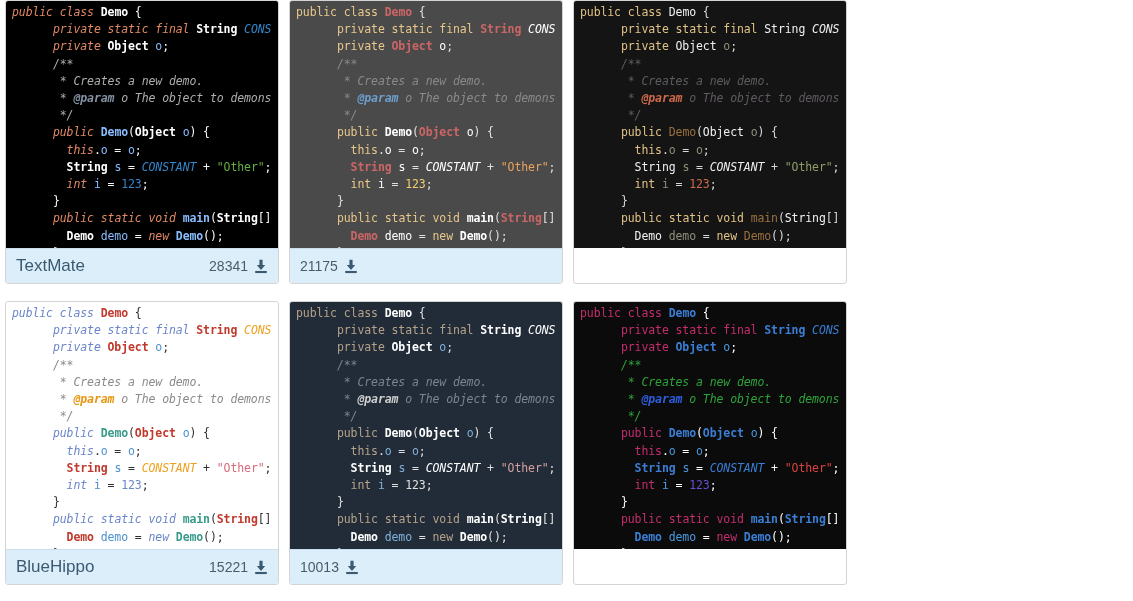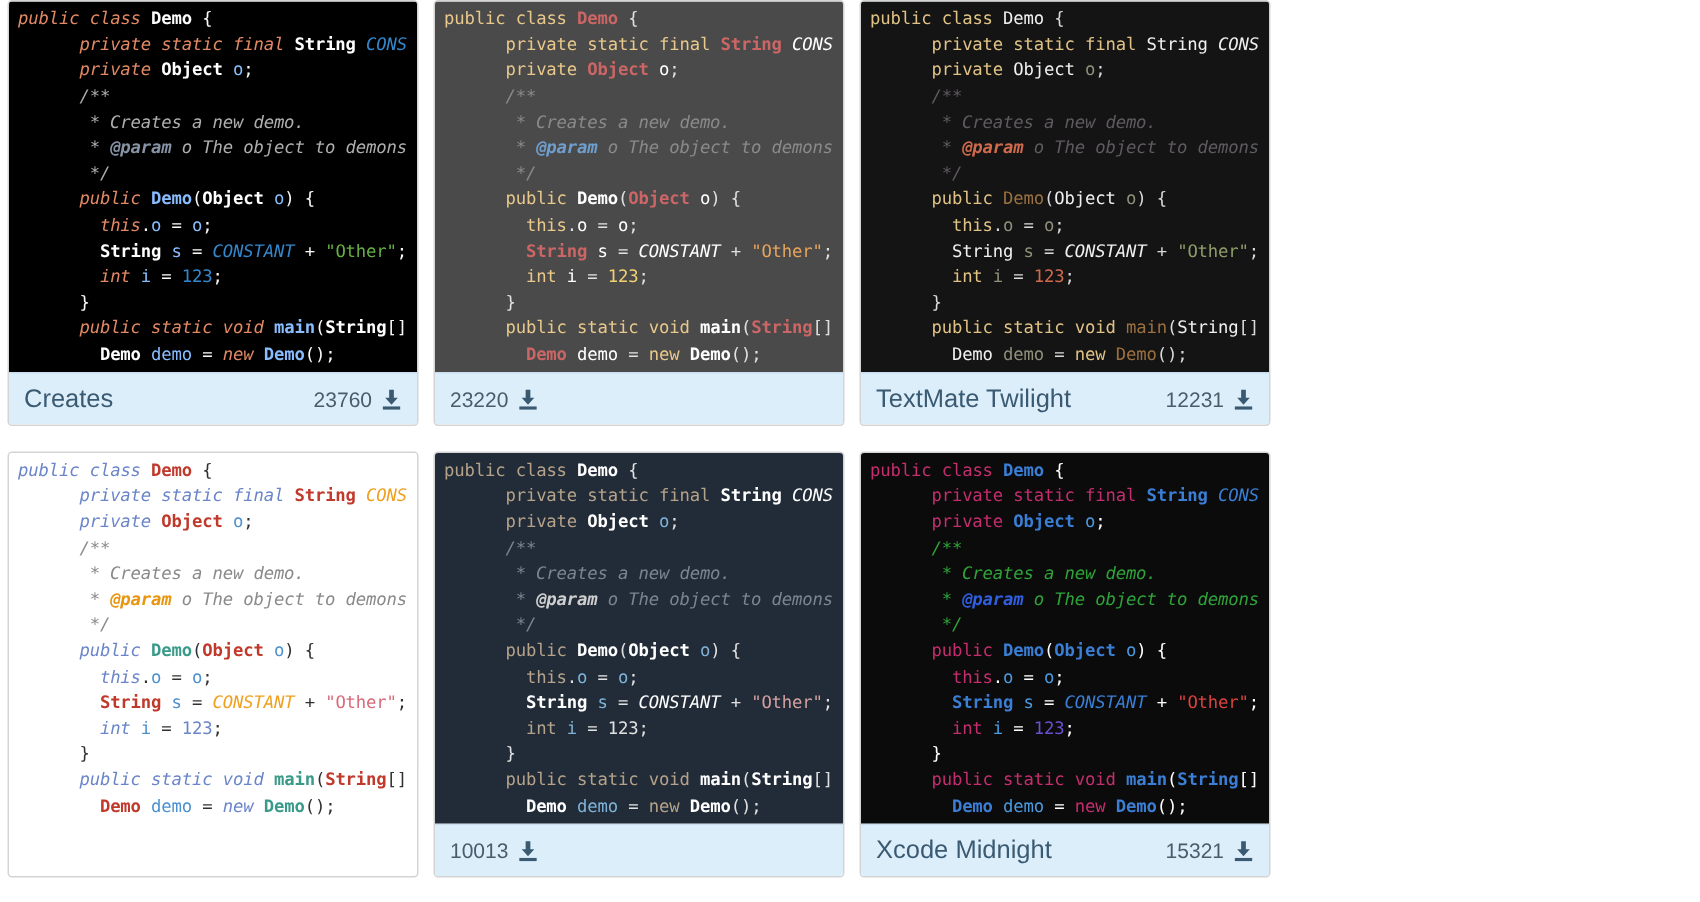--- a/index.html
+++ b/index.html
@@ -83,86 +83,76 @@
 </style>
 </head>
 <body>
 
 <div class="gallery">
     <div class="card">
       <div class="preview" style="background: rgb(0, 0, 0);">
         <pre style="color: rgb(248, 248, 248);"><div><span style="color: rgb(226, 137, 100); font-style: italic;">public</span><span style="color: rgb(248, 248, 248);"> </span><span style="color: rgb(226, 137, 100); font-style: italic;">class</span><span style="color: rgb(248, 248, 248);"> </span><span style="color: rgb(255, 255, 255); font-weight: bold;">Demo</span><span style="color: rgb(248, 248, 248);"> {</span></div><div><span style="color: rgb(248, 248, 248);">      </span><span style="color: rgb(226, 137, 100); font-style: italic;">private</span><span style="color: rgb(248, 248, 248);"> </span><span style="color: rgb(226, 137, 100); font-style: italic;">static</span><span style="color: rgb(248, 248, 248);"> </span><span style="color: rgb(226, 137, 100); font-style: italic;">final</span><span style="color: rgb(248, 248, 248);"> </span><span style="color: rgb(255, 255, 255); font-weight: bold;">String</span><span style="color: rgb(248, 248, 248);"> </span><span style="color: rgb(51, 135, 204); font-style: italic;">CONS</span></div><div><span style="color: rgb(248, 248, 248);">      </span><span style="color: rgb(226, 137, 100); font-style: italic;">private</span><span style="color: rgb(248, 248, 248);"> </span><span style="color: rgb(255, 255, 255); font-weight: bold;">Object</span><span style="color: rgb(248, 248, 248);"> </span><span style="color: rgb(137, 189, 255);">o</span><span style="color: rgb(248, 248, 248);">;</span></div><div><span style="color: rgb(248, 248, 248);">      </span><span style="color: rgb(174, 174, 174); font-style: italic;">/**</span></div><div><span style="color: rgb(248, 248, 248);">       </span><span style="color: rgb(174, 174, 174); font-style: italic;">* Creates a new demo.</span></div><div><span style="color: rgb(248, 248, 248);">       </span><span style="color: rgb(174, 174, 174); font-style: italic;">* </span><span style="color: rgb(134, 147, 165); font-style: italic; font-weight: bold;">@param</span><span style="color: rgb(174, 174, 174); font-style: italic;"> o The object to demons</span></div><div><span style="color: rgb(248, 248, 248);">       </span><span style="color: rgb(174, 174, 174); font-style: italic;">*/</span></div><div><span style="color: rgb(248, 248, 248);">      </span><span style="color: rgb(226, 137, 100); font-style: italic;">public</span><span style="color: rgb(248, 248, 248);"> </span><span style="color: rgb(137, 189, 255); font-weight: bold;">Demo</span><span style="color: rgb(248, 248, 248);">(</span><span style="color: rgb(255, 255, 255); font-weight: bold;">Object</span><span style="color: rgb(248, 248, 248);"> </span><span style="color: rgb(137, 189, 255);">o</span><span style="color: rgb(248, 248, 248);">) {</span></div><div><span style="color: rgb(248, 248, 248);">        </span><span style="color: rgb(226, 137, 100); font-style: italic;">this</span><span style="color: rgb(248, 248, 248);">.</span><span style="color: rgb(137, 189, 255);">o</span><span style="color: rgb(248, 248, 248);"> = </span><span style="color: rgb(137, 189, 255);">o</span><span style="color: rgb(248, 248, 248);">;</span></div><div><span style="color: rgb(248, 248, 248);">        </span><span style="color: rgb(255, 255, 255); font-weight: bold;">String</span><span style="color: rgb(248, 248, 248);"> </span><span style="color: rgb(137, 189, 255);">s</span><span style="color: rgb(248, 248, 248);"> = </span><span style="color: rgb(51, 135, 204); font-style: italic;">CONSTANT</span><span style="color: rgb(248, 248, 248);"> + </span><span style="color: rgb(101, 176, 66);">"Other"</span><span style="color: rgb(248, 248, 248);">;</span></div><div><span style="color: rgb(248, 248, 248);">        </span><span style="color: rgb(226, 137, 100); font-style: italic;">int</span><span style="color: rgb(248, 248, 248);"> </span><span style="color: rgb(137, 189, 255);">i</span><span style="color: rgb(248, 248, 248);"> = </span><span style="color: rgb(51, 135, 204);">123</span><span style="color: rgb(248, 248, 248);">;</span></div><div><span style="color: rgb(248, 248, 248);">      }</span></div><div><span style="color: rgb(248, 248, 248);">      </span><span style="color: rgb(226, 137, 100); font-style: italic;">public</span><span style="color: rgb(248, 248, 248);"> </span><span style="color: rgb(226, 137, 100); font-style: italic;">static</span><span style="color: rgb(248, 248, 248);"> </span><span style="color: rgb(226, 137, 100); font-style: italic;">void</span><span style="color: rgb(248, 248, 248);"> </span><span style="color: rgb(137, 189, 255); font-weight: bold;">main</span><span style="color: rgb(248, 248, 248);">(</span><span style="color: rgb(255, 255, 255); font-weight: bold;">String</span><span style="color: rgb(248, 248, 248);">[]</span></div><div><span style="color: rgb(248, 248, 248);">        </span><span style="color: rgb(255, 255, 255); font-weight: bold;">Demo</span><span style="color: rgb(248, 248, 248);"> </span><span style="color: rgb(137, 189, 255);">demo</span><span style="color: rgb(248, 248, 248);"> = </span><span style="color: rgb(226, 137, 100); font-style: italic;">new</span><span style="color: rgb(248, 248, 248);"> </span><span style="color: rgb(137, 189, 255); font-weight: bold;">Demo</span><span style="color: rgb(248, 248, 248);">();</span></div><div><span style="color: rgb(248, 248, 248);">      }</span></div></pre>
       </div>
       <div class="footer">
-        <div class="theme-name">Creates</div>
-        <div class="dl-count">23760</div>
+        <div class="theme-name">TextMate</div>
+        <div class="dl-count">28341</div>
         <span style="display: flex;">
           <svg class="dl-icon" viewBox="0 0 16 17" aria-hidden="true">
             <path d="M6.2 0.8h3.6v6.1h3.0L8 12.4 3.2 6.9h3.0z" fill="#3a5a72"></path>
             <rect x="1.4" y="13.6" width="13.2" height="2.4" fill="#3a5a72"></rect>
           </svg>
         </span>
       </div>
     </div>
     <div class="card">
       <div class="preview" style="background: rgb(74, 74, 74);">
         <pre style="color: rgb(224, 224, 224);"><div><span style="color: rgb(232, 200, 139);">public</span><span style="color: rgb(224, 224, 224);"> </span><span style="color: rgb(232, 200, 139);">class</span><span style="color: rgb(224, 224, 224);"> </span><span style="color: rgb(204, 102, 102); font-weight: bold;">Demo</span><span style="color: rgb(224, 224, 224);"> {</span></div><div><span style="color: rgb(224, 224, 224);">      </span><span style="color: rgb(232, 200, 139);">private</span><span style="color: rgb(224, 224, 224);"> </span><span style="color: rgb(232, 200, 139);">static</span><span style="color: rgb(224, 224, 224);"> </span><span style="color: rgb(232, 200, 139);">final</span><span style="color: rgb(224, 224, 224);"> </span><span style="color: rgb(204, 102, 102); font-weight: bold;">String</span><span style="color: rgb(224, 224, 224);"> </span><span style="color: rgb(255, 255, 255); font-style: italic;">CONS</span></div><div><span style="color: rgb(224, 224, 224);">      </span><span style="color: rgb(232, 200, 139);">private</span><span style="color: rgb(224, 224, 224);"> </span><span style="color: rgb(204, 102, 102); font-weight: bold;">Object</span><span style="color: rgb(224, 224, 224);"> </span><span style="color: rgb(255, 255, 255);">o</span><span style="color: rgb(224, 224, 224);">;</span></div><div><span style="color: rgb(224, 224, 224);">      </span><span style="color: rgb(138, 138, 138); font-style: italic;">/**</span></div><div><span style="color: rgb(224, 224, 224);">       </span><span style="color: rgb(138, 138, 138); font-style: italic;">* Creates a new demo.</span></div><div><span style="color: rgb(224, 224, 224);">       </span><span style="color: rgb(138, 138, 138); font-style: italic;">* </span><span style="color: rgb(111, 159, 207); font-style: italic; font-weight: bold;">@param</span><span style="color: rgb(138, 138, 138); font-style: italic;"> o The object to demons</span></div><div><span style="color: rgb(224, 224, 224);">       </span><span style="color: rgb(138, 138, 138); font-style: italic;">*/</span></div><div><span style="color: rgb(224, 224, 224);">      </span><span style="color: rgb(232, 200, 139);">public</span><span style="color: rgb(224, 224, 224);"> </span><span style="color: rgb(255, 255, 255); font-weight: bold;">Demo</span><span style="color: rgb(224, 224, 224);">(</span><span style="color: rgb(204, 102, 102); font-weight: bold;">Object</span><span style="color: rgb(224, 224, 224);"> </span><span style="color: rgb(255, 255, 255);">o</span><span style="color: rgb(224, 224, 224);">) {</span></div><div><span style="color: rgb(224, 224, 224);">        </span><span style="color: rgb(232, 200, 139);">this</span><span style="color: rgb(224, 224, 224);">.</span><span style="color: rgb(255, 255, 255);">o</span><span style="color: rgb(224, 224, 224);"> = </span><span style="color: rgb(255, 255, 255);">o</span><span style="color: rgb(224, 224, 224);">;</span></div><div><span style="color: rgb(224, 224, 224);">        </span><span style="color: rgb(204, 102, 102); font-weight: bold;">String</span><span style="color: rgb(224, 224, 224);"> </span><span style="color: rgb(255, 255, 255);">s</span><span style="color: rgb(224, 224, 224);"> = </span><span style="color: rgb(255, 255, 255); font-style: italic;">CONSTANT</span><span style="color: rgb(224, 224, 224);"> + </span><span style="color: rgb(232, 163, 92);">"Other"</span><span style="color: rgb(224, 224, 224);">;</span></div><div><span style="color: rgb(224, 224, 224);">        </span><span style="color: rgb(232, 200, 139);">int</span><span style="color: rgb(224, 224, 224);"> </span><span style="color: rgb(255, 255, 255);">i</span><span style="color: rgb(224, 224, 224);"> = </span><span style="color: rgb(240, 208, 112);">123</span><span style="color: rgb(224, 224, 224);">;</span></div><div><span style="color: rgb(224, 224, 224);">      }</span></div><div><span style="color: rgb(224, 224, 224);">      </span><span style="color: rgb(232, 200, 139);">public</span><span style="color: rgb(224, 224, 224);"> </span><span style="color: rgb(232, 200, 139);">static</span><span style="color: rgb(224, 224, 224);"> </span><span style="color: rgb(232, 200, 139);">void</span><span style="color: rgb(224, 224, 224);"> </span><span style="color: rgb(255, 255, 255); font-weight: bold;">main</span><span style="color: rgb(224, 224, 224);">(</span><span style="color: rgb(204, 102, 102); font-weight: bold;">String</span><span style="color: rgb(224, 224, 224);">[]</span></div><div><span style="color: rgb(224, 224, 224);">        </span><span style="color: rgb(204, 102, 102); font-weight: bold;">Demo</span><span style="color: rgb(224, 224, 224);"> </span><span style="color: rgb(255, 255, 255);">demo</span><span style="color: rgb(224, 224, 224);"> = </span><span style="color: rgb(232, 200, 139);">new</span><span style="color: rgb(224, 224, 224);"> </span><span style="color: rgb(255, 255, 255); font-weight: bold;">Demo</span><span style="color: rgb(224, 224, 224);">();</span></div><div><span style="color: rgb(224, 224, 224);">      }</span></div></pre>
       </div>
       <div class="footer">
-        <div class="dl-count">23220</div>
+        <div class="dl-count">21175</div>
         <span style="display: flex;">
           <svg class="dl-icon" viewBox="0 0 16 17" aria-hidden="true">
             <path d="M6.2 0.8h3.6v6.1h3.0L8 12.4 3.2 6.9h3.0z" fill="#3a5a72"></path>
             <rect x="1.4" y="13.6" width="13.2" height="2.4" fill="#3a5a72"></rect>
           </svg>
         </span>
       </div>
     </div>
     <div class="card">
       <div class="preview" style="background: rgb(20, 20, 20);">
         <pre style="color: rgb(217, 217, 217);"><div><span style="color: rgb(224, 194, 133);">public</span><span style="color: rgb(217, 217, 217);"> </span><span style="color: rgb(224, 194, 133);">class</span><span style="color: rgb(217, 217, 217);"> </span><span style="color: rgb(240, 240, 240);">Demo</span><span style="color: rgb(217, 217, 217);"> {</span></div><div><span style="color: rgb(217, 217, 217);">      </span><span style="color: rgb(224, 194, 133);">private</span><span style="color: rgb(217, 217, 217);"> </span><span style="color: rgb(224, 194, 133);">static</span><span style="color: rgb(217, 217, 217);"> </span><span style="color: rgb(224, 194, 133);">final</span><span style="color: rgb(217, 217, 217);"> </span><span style="color: rgb(240, 240, 240);">String</span><span style="color: rgb(217, 217, 217);"> </span><span style="color: rgb(238, 238, 238); font-style: italic;">CONS</span></div><div><span style="color: rgb(217, 217, 217);">      </span><span style="color: rgb(224, 194, 133);">private</span><span style="color: rgb(217, 217, 217);"> </span><span style="color: rgb(240, 240, 240);">Object</span><span style="color: rgb(217, 217, 217);"> </span><span style="color: rgb(143, 143, 122);">o</span><span style="color: rgb(217, 217, 217);">;</span></div><div><span style="color: rgb(217, 217, 217);">      </span><span style="color: rgb(95, 90, 96); font-style: italic;">/**</span></div><div><span style="color: rgb(217, 217, 217);">       </span><span style="color: rgb(95, 90, 96); font-style: italic;">* Creates a new demo.</span></div><div><span style="color: rgb(217, 217, 217);">       </span><span style="color: rgb(95, 90, 96); font-style: italic;">* </span><span style="color: rgb(207, 106, 76); font-style: italic; font-weight: bold;">@param</span><span style="color: rgb(95, 90, 96); font-style: italic;"> o The object to demons</span></div><div><span style="color: rgb(217, 217, 217);">       </span><span style="color: rgb(95, 90, 96); font-style: italic;">*/</span></div><div><span style="color: rgb(217, 217, 217);">      </span><span style="color: rgb(224, 194, 133);">public</span><span style="color: rgb(217, 217, 217);"> </span><span style="color: rgb(155, 112, 63);">Demo</span><span style="color: rgb(217, 217, 217);">(</span><span style="color: rgb(240, 240, 240);">Object</span><span style="color: rgb(217, 217, 217);"> </span><span style="color: rgb(143, 143, 122);">o</span><span style="color: rgb(217, 217, 217);">) {</span></div><div><span style="color: rgb(217, 217, 217);">        </span><span style="color: rgb(224, 194, 133);">this</span><span style="color: rgb(217, 217, 217);">.</span><span style="color: rgb(143, 143, 122);">o</span><span style="color: rgb(217, 217, 217);"> = </span><span style="color: rgb(143, 143, 122);">o</span><span style="color: rgb(217, 217, 217);">;</span></div><div><span style="color: rgb(217, 217, 217);">        </span><span style="color: rgb(240, 240, 240);">String</span><span style="color: rgb(217, 217, 217);"> </span><span style="color: rgb(143, 143, 122);">s</span><span style="color: rgb(217, 217, 217);"> = </span><span style="color: rgb(238, 238, 238); font-style: italic;">CONSTANT</span><span style="color: rgb(217, 217, 217);"> + </span><span style="color: rgb(143, 157, 106);">"Other"</span><span style="color: rgb(217, 217, 217);">;</span></div><div><span style="color: rgb(217, 217, 217);">        </span><span style="color: rgb(224, 194, 133);">int</span><span style="color: rgb(217, 217, 217);"> </span><span style="color: rgb(143, 143, 122);">i</span><span style="color: rgb(217, 217, 217);"> = </span><span style="color: rgb(207, 106, 76);">123</span><span style="color: rgb(217, 217, 217);">;</span></div><div><span style="color: rgb(217, 217, 217);">      }</span></div><div><span style="color: rgb(217, 217, 217);">      </span><span style="color: rgb(224, 194, 133);">public</span><span style="color: rgb(217, 217, 217);"> </span><span style="color: rgb(224, 194, 133);">static</span><span style="color: rgb(217, 217, 217);"> </span><span style="color: rgb(224, 194, 133);">void</span><span style="color: rgb(217, 217, 217);"> </span><span style="color: rgb(155, 112, 63);">main</span><span style="color: rgb(217, 217, 217);">(</span><span style="color: rgb(240, 240, 240);">String</span><span style="color: rgb(217, 217, 217);">[]</span></div><div><span style="color: rgb(217, 217, 217);">        </span><span style="color: rgb(240, 240, 240);">Demo</span><span style="color: rgb(217, 217, 217);"> </span><span style="color: rgb(143, 143, 122);">demo</span><span style="color: rgb(217, 217, 217);"> = </span><span style="color: rgb(224, 194, 133);">new</span><span style="color: rgb(217, 217, 217);"> </span><span style="color: rgb(155, 112, 63);">Demo</span><span style="color: rgb(217, 217, 217);">();</span></div><div><span style="color: rgb(217, 217, 217);">      }</span></div></pre>
       </div>
+    </div>
+    <div class="card">
+      <div class="preview" style="background: rgb(255, 255, 255);">
+        <pre style="color: rgb(48, 48, 48);"><div><span style="color: rgb(106, 133, 201); font-style: italic;">public</span><span style="color: rgb(48, 48, 48);"> </span><span style="color: rgb(106, 133, 201); font-style: italic;">class</span><span style="color: rgb(48, 48, 48);"> </span><span style="color: rgb(192, 57, 43); font-weight: bold;">Demo</span><span style="color: rgb(48, 48, 48);"> {</span></div><div><span style="color: rgb(48, 48, 48);">      </span><span style="color: rgb(106, 133, 201); font-style: italic;">private</span><span style="color: rgb(48, 48, 48);"> </span><span style="color: rgb(106, 133, 201); font-style: italic;">static</span><span style="color: rgb(48, 48, 48);"> </span><span style="color: rgb(106, 133, 201); font-style: italic;">final</span><span style="color: rgb(48, 48, 48);"> </span><span style="color: rgb(192, 57, 43); font-weight: bold;">String</span><span style="color: rgb(48, 48, 48);"> </span><span style="color: rgb(240, 160, 32); font-style: italic;">CONS</span></div><div><span style="color: rgb(48, 48, 48);">      </span><span style="color: rgb(106, 133, 201); font-style: italic;">private</span><span style="color: rgb(48, 48, 48);"> </span><span style="color: rgb(192, 57, 43); font-weight: bold;">Object</span><span style="color: rgb(48, 48, 48);"> </span><span style="color: rgb(77, 144, 208);">o</span><span style="color: rgb(48, 48, 48);">;</span></div><div><span style="color: rgb(48, 48, 48);">      </span><span style="color: rgb(138, 138, 138); font-style: italic;">/**</span></div><div><span style="color: rgb(48, 48, 48);">       </span><span style="color: rgb(138, 138, 138); font-style: italic;">* Creates a new demo.</span></div><div><span style="color: rgb(48, 48, 48);">       </span><span style="color: rgb(138, 138, 138); font-style: italic;">* </span><span style="color: rgb(232, 149, 15); font-style: italic; font-weight: bold;">@param</span><span style="color: rgb(138, 138, 138); font-style: italic;"> o The object to demons</span></div><div><span style="color: rgb(48, 48, 48);">       </span><span style="color: rgb(138, 138, 138); font-style: italic;">*/</span></div><div><span style="color: rgb(48, 48, 48);">      </span><span style="color: rgb(106, 133, 201); font-style: italic;">public</span><span style="color: rgb(48, 48, 48);"> </span><span style="color: rgb(58, 154, 138); font-weight: bold;">Demo</span><span style="color: rgb(48, 48, 48);">(</span><span style="color: rgb(192, 57, 43); font-weight: bold;">Object</span><span style="color: rgb(48, 48, 48);"> </span><span style="color: rgb(77, 144, 208);">o</span><span style="color: rgb(48, 48, 48);">) {</span></div><div><span style="color: rgb(48, 48, 48);">        </span><span style="color: rgb(106, 133, 201); font-style: italic;">this</span><span style="color: rgb(48, 48, 48);">.</span><span style="color: rgb(77, 144, 208);">o</span><span style="color: rgb(48, 48, 48);"> = </span><span style="color: rgb(77, 144, 208);">o</span><span style="color: rgb(48, 48, 48);">;</span></div><div><span style="color: rgb(48, 48, 48);">        </span><span style="color: rgb(192, 57, 43); font-weight: bold;">String</span><span style="color: rgb(48, 48, 48);"> </span><span style="color: rgb(77, 144, 208);">s</span><span style="color: rgb(48, 48, 48);"> = </span><span style="color: rgb(240, 160, 32); font-style: italic;">CONSTANT</span><span style="color: rgb(48, 48, 48);"> + </span><span style="color: rgb(216, 106, 122);">"Other"</span><span style="color: rgb(48, 48, 48);">;</span></div><div><span style="color: rgb(48, 48, 48);">        </span><span style="color: rgb(106, 133, 201); font-style: italic;">int</span><span style="color: rgb(48, 48, 48);"> </span><span style="color: rgb(77, 144, 208);">i</span><span style="color: rgb(48, 48, 48);"> = </span><span style="color: rgb(106, 133, 201);">123</span><span style="color: rgb(48, 48, 48);">;</span></div><div><span style="color: rgb(48, 48, 48);">      }</span></div><div><span style="color: rgb(48, 48, 48);">      </span><span style="color: rgb(106, 133, 201); font-style: italic;">public</span><span style="color: rgb(48, 48, 48);"> </span><span style="color: rgb(106, 133, 201); font-style: italic;">static</span><span style="color: rgb(48, 48, 48);"> </span><span style="color: rgb(106, 133, 201); font-style: italic;">void</span><span style="color: rgb(48, 48, 48);"> </span><span style="color: rgb(58, 154, 138); font-weight: bold;">main</span><span style="color: rgb(48, 48, 48);">(</span><span style="color: rgb(192, 57, 43); font-weight: bold;">String</span><span style="color: rgb(48, 48, 48);">[]</span></div><div><span style="color: rgb(48, 48, 48);">        </span><span style="color: rgb(192, 57, 43); font-weight: bold;">Demo</span><span style="color: rgb(48, 48, 48);"> </span><span style="color: rgb(77, 144, 208);">demo</span><span style="color: rgb(48, 48, 48);"> = </span><span style="color: rgb(106, 133, 201); font-style: italic;">new</span><span style="color: rgb(48, 48, 48);"> </span><span style="color: rgb(58, 154, 138); font-weight: bold;">Demo</span><span style="color: rgb(48, 48, 48);">();</span></div><div><span style="color: rgb(48, 48, 48);">      }</span></div></pre>
+      </div>
       <div class="footer">
-        <div class="theme-name">TextMate Twilight</div>
-        <div class="dl-count">12231</div>
+        <div class="theme-name">BlueHippo</div>
+        <div class="dl-count">15221</div>
         <span style="display: flex;">
           <svg class="dl-icon" viewBox="0 0 16 17" aria-hidden="true">
             <path d="M6.2 0.8h3.6v6.1h3.0L8 12.4 3.2 6.9h3.0z" fill="#3a5a72"></path>
             <rect x="1.4" y="13.6" width="13.2" height="2.4" fill="#3a5a72"></rect>
           </svg>
         </span>
-      </div>
-    </div>
-    <div class="card">
-      <div class="preview" style="background: rgb(255, 255, 255);">
-        <pre style="color: rgb(48, 48, 48);"><div><span style="color: rgb(106, 133, 201); font-style: italic;">public</span><span style="color: rgb(48, 48, 48);"> </span><span style="color: rgb(106, 133, 201); font-style: italic;">class</span><span style="color: rgb(48, 48, 48);"> </span><span style="color: rgb(192, 57, 43); font-weight: bold;">Demo</span><span style="color: rgb(48, 48, 48);"> {</span></div><div><span style="color: rgb(48, 48, 48);">      </span><span style="color: rgb(106, 133, 201); font-style: italic;">private</span><span style="color: rgb(48, 48, 48);"> </span><span style="color: rgb(106, 133, 201); font-style: italic;">static</span><span style="color: rgb(48, 48, 48);"> </span><span style="color: rgb(106, 133, 201); font-style: italic;">final</span><span style="color: rgb(48, 48, 48);"> </span><span style="color: rgb(192, 57, 43); font-weight: bold;">String</span><span style="color: rgb(48, 48, 48);"> </span><span style="color: rgb(240, 160, 32); font-style: italic;">CONS</span></div><div><span style="color: rgb(48, 48, 48);">      </span><span style="color: rgb(106, 133, 201); font-style: italic;">private</span><span style="color: rgb(48, 48, 48);"> </span><span style="color: rgb(192, 57, 43); font-weight: bold;">Object</span><span style="color: rgb(48, 48, 48);"> </span><span style="color: rgb(77, 144, 208);">o</span><span style="color: rgb(48, 48, 48);">;</span></div><div><span style="color: rgb(48, 48, 48);">      </span><span style="color: rgb(138, 138, 138); font-style: italic;">/**</span></div><div><span style="color: rgb(48, 48, 48);">       </span><span style="color: rgb(138, 138, 138); font-style: italic;">* Creates a new demo.</span></div><div><span style="color: rgb(48, 48, 48);">       </span><span style="color: rgb(138, 138, 138); font-style: italic;">* </span><span style="color: rgb(232, 149, 15); font-style: italic; font-weight: bold;">@param</span><span style="color: rgb(138, 138, 138); font-style: italic;"> o The object to demons</span></div><div><span style="color: rgb(48, 48, 48);">       </span><span style="color: rgb(138, 138, 138); font-style: italic;">*/</span></div><div><span style="color: rgb(48, 48, 48);">      </span><span style="color: rgb(106, 133, 201); font-style: italic;">public</span><span style="color: rgb(48, 48, 48);"> </span><span style="color: rgb(58, 154, 138); font-weight: bold;">Demo</span><span style="color: rgb(48, 48, 48);">(</span><span style="color: rgb(192, 57, 43); font-weight: bold;">Object</span><span style="color: rgb(48, 48, 48);"> </span><span style="color: rgb(77, 144, 208);">o</span><span style="color: rgb(48, 48, 48);">) {</span></div><div><span style="color: rgb(48, 48, 48);">        </span><span style="color: rgb(106, 133, 201); font-style: italic;">this</span><span style="color: rgb(48, 48, 48);">.</span><span style="color: rgb(77, 144, 208);">o</span><span style="color: rgb(48, 48, 48);"> = </span><span style="color: rgb(77, 144, 208);">o</span><span style="color: rgb(48, 48, 48);">;</span></div><div><span style="color: rgb(48, 48, 48);">        </span><span style="color: rgb(192, 57, 43); font-weight: bold;">String</span><span style="color: rgb(48, 48, 48);"> </span><span style="color: rgb(77, 144, 208);">s</span><span style="color: rgb(48, 48, 48);"> = </span><span style="color: rgb(240, 160, 32); font-style: italic;">CONSTANT</span><span style="color: rgb(48, 48, 48);"> + </span><span style="color: rgb(216, 106, 122);">"Other"</span><span style="color: rgb(48, 48, 48);">;</span></div><div><span style="color: rgb(48, 48, 48);">        </span><span style="color: rgb(106, 133, 201); font-style: italic;">int</span><span style="color: rgb(48, 48, 48);"> </span><span style="color: rgb(77, 144, 208);">i</span><span style="color: rgb(48, 48, 48);"> = </span><span style="color: rgb(106, 133, 201);">123</span><span style="color: rgb(48, 48, 48);">;</span></div><div><span style="color: rgb(48, 48, 48);">      }</span></div><div><span style="color: rgb(48, 48, 48);">      </span><span style="color: rgb(106, 133, 201); font-style: italic;">public</span><span style="color: rgb(48, 48, 48);"> </span><span style="color: rgb(106, 133, 201); font-style: italic;">static</span><span style="color: rgb(48, 48, 48);"> </span><span style="color: rgb(106, 133, 201); font-style: italic;">void</span><span style="color: rgb(48, 48, 48);"> </span><span style="color: rgb(58, 154, 138); font-weight: bold;">main</span><span style="color: rgb(48, 48, 48);">(</span><span style="color: rgb(192, 57, 43); font-weight: bold;">String</span><span style="color: rgb(48, 48, 48);">[]</span></div><div><span style="color: rgb(48, 48, 48);">        </span><span style="color: rgb(192, 57, 43); font-weight: bold;">Demo</span><span style="color: rgb(48, 48, 48);"> </span><span style="color: rgb(77, 144, 208);">demo</span><span style="color: rgb(48, 48, 48);"> = </span><span style="color: rgb(106, 133, 201); font-style: italic;">new</span><span style="color: rgb(48, 48, 48);"> </span><span style="color: rgb(58, 154, 138); font-weight: bold;">Demo</span><span style="color: rgb(48, 48, 48);">();</span></div><div><span style="color: rgb(48, 48, 48);">      }</span></div></pre>
       </div>
     </div>
     <div class="card">
       <div class="preview" style="background: rgb(34, 44, 56);">
         <pre style="color: rgb(224, 224, 224);"><div><span style="color: rgb(181, 162, 138);">public</span><span style="color: rgb(224, 224, 224);"> </span><span style="color: rgb(181, 162, 138);">class</span><span style="color: rgb(224, 224, 224);"> </span><span style="color: rgb(255, 255, 255); font-weight: bold;">Demo</span><span style="color: rgb(224, 224, 224);"> {</span></div><div><span style="color: rgb(224, 224, 224);">      </span><span style="color: rgb(181, 162, 138);">private</span><span style="color: rgb(224, 224, 224);"> </span><span style="color: rgb(181, 162, 138);">static</span><span style="color: rgb(224, 224, 224);"> </span><span style="color: rgb(181, 162, 138);">final</span><span style="color: rgb(224, 224, 224);"> </span><span style="color: rgb(255, 255, 255); font-weight: bold;">String</span><span style="color: rgb(224, 224, 224);"> </span><span style="color: rgb(255, 255, 255); font-style: italic;">CONS</span></div><div><span style="color: rgb(224, 224, 224);">      </span><span style="color: rgb(181, 162, 138);">private</span><span style="color: rgb(224, 224, 224);"> </span><span style="color: rgb(255, 255, 255); font-weight: bold;">Object</span><span style="color: rgb(224, 224, 224);"> </span><span style="color: rgb(127, 178, 217);">o</span><span style="color: rgb(224, 224, 224);">;</span></div><div><span style="color: rgb(224, 224, 224);">      </span><span style="color: rgb(122, 133, 144); font-style: italic;">/**</span></div><div><span style="color: rgb(224, 224, 224);">       </span><span style="color: rgb(122, 133, 144); font-style: italic;">* Creates a new demo.</span></div><div><span style="color: rgb(224, 224, 224);">       </span><span style="color: rgb(122, 133, 144); font-style: italic;">* </span><span style="color: rgb(207, 207, 207); font-style: italic; font-weight: bold;">@param</span><span style="color: rgb(122, 133, 144); font-style: italic;"> o The object to demons</span></div><div><span style="color: rgb(224, 224, 224);">       </span><span style="color: rgb(122, 133, 144); font-style: italic;">*/</span></div><div><span style="color: rgb(224, 224, 224);">      </span><span style="color: rgb(181, 162, 138);">public</span><span style="color: rgb(224, 224, 224);"> </span><span style="color: rgb(255, 255, 255); font-weight: bold;">Demo</span><span style="color: rgb(224, 224, 224);">(</span><span style="color: rgb(255, 255, 255); font-weight: bold;">Object</span><span style="color: rgb(224, 224, 224);"> </span><span style="color: rgb(127, 178, 217);">o</span><span style="color: rgb(224, 224, 224);">) {</span></div><div><span style="color: rgb(224, 224, 224);">        </span><span style="color: rgb(181, 162, 138);">this</span><span style="color: rgb(224, 224, 224);">.</span><span style="color: rgb(127, 178, 217);">o</span><span style="color: rgb(224, 224, 224);"> = </span><span style="color: rgb(127, 178, 217);">o</span><span style="color: rgb(224, 224, 224);">;</span></div><div><span style="color: rgb(224, 224, 224);">        </span><span style="color: rgb(255, 255, 255); font-weight: bold;">String</span><span style="color: rgb(224, 224, 224);"> </span><span style="color: rgb(127, 178, 217);">s</span><span style="color: rgb(224, 224, 224);"> = </span><span style="color: rgb(255, 255, 255); font-style: italic;">CONSTANT</span><span style="color: rgb(224, 224, 224);"> + </span><span style="color: rgb(212, 160, 160);">"Other"</span><span style="color: rgb(224, 224, 224);">;</span></div><div><span style="color: rgb(224, 224, 224);">        </span><span style="color: rgb(181, 162, 138);">int</span><span style="color: rgb(224, 224, 224);"> </span><span style="color: rgb(127, 178, 217);">i</span><span style="color: rgb(224, 224, 224);"> = </span><span style="color: rgb(224, 224, 224);">123</span><span style="color: rgb(224, 224, 224);">;</span></div><div><span style="color: rgb(224, 224, 224);">      }</span></div><div><span style="color: rgb(224, 224, 224);">      </span><span style="color: rgb(181, 162, 138);">public</span><span style="color: rgb(224, 224, 224);"> </span><span style="color: rgb(181, 162, 138);">static</span><span style="color: rgb(224, 224, 224);"> </span><span style="color: rgb(181, 162, 138);">void</span><span style="color: rgb(224, 224, 224);"> </span><span style="color: rgb(255, 255, 255); font-weight: bold;">main</span><span style="color: rgb(224, 224, 224);">(</span><span style="color: rgb(255, 255, 255); font-weight: bold;">String</span><span style="color: rgb(224, 224, 224);">[]</span></div><div><span style="color: rgb(224, 224, 224);">        </span><span style="color: rgb(255, 255, 255); font-weight: bold;">Demo</span><span style="color: rgb(224, 224, 224);"> </span><span style="color: rgb(127, 178, 217);">demo</span><span style="color: rgb(224, 224, 224);"> = </span><span style="color: rgb(181, 162, 138);">new</span><span style="color: rgb(224, 224, 224);"> </span><span style="color: rgb(255, 255, 255); font-weight: bold;">Demo</span><span style="color: rgb(224, 224, 224);">();</span></div><div><span style="color: rgb(224, 224, 224);">      }</span></div></pre>
       </div>
       <div class="footer">
         <div class="dl-count">10013</div>
         <span style="display: flex;">
           <svg class="dl-icon" viewBox="0 0 16 17" aria-hidden="true">
             <path d="M6.2 0.8h3.6v6.1h3.0L8 12.4 3.2 6.9h3.0z" fill="#3a5a72"></path>
             <rect x="1.4" y="13.6" width="13.2" height="2.4" fill="#3a5a72"></rect>
           </svg>
         </span>
       </div>
     </div>
     <div class="card">
       <div class="preview" style="background: rgb(11, 11, 11);">
         <pre style="color: rgb(255, 255, 255);"><div><span style="color: rgb(196, 45, 110);">public</span><span style="color: rgb(255, 255, 255);"> </span><span style="color: rgb(196, 45, 110);">class</span><span style="color: rgb(255, 255, 255);"> </span><span style="color: rgb(58, 127, 213); font-weight: bold;">Demo</span><span style="color: rgb(255, 255, 255);"> {</span></div><div><span style="color: rgb(255, 255, 255);">      </span><span style="color: rgb(196, 45, 110);">private</span><span style="color: rgb(255, 255, 255);"> </span><span style="color: rgb(196, 45, 110);">static</span><span style="color: rgb(255, 255, 255);"> </span><span style="color: rgb(196, 45, 110);">final</span><span style="color: rgb(255, 255, 255);"> </span><span style="color: rgb(58, 127, 213); font-weight: bold;">String</span><span style="color: rgb(255, 255, 255);"> </span><span style="color: rgb(58, 127, 213); font-style: italic;">CONS</span></div><div><span style="color: rgb(255, 255, 255);">      </span><span style="color: rgb(196, 45, 110);">private</span><span style="color: rgb(255, 255, 255);"> </span><span style="color: rgb(58, 127, 213); font-weight: bold;">Object</span><span style="color: rgb(255, 255, 255);"> </span><span style="color: rgb(74, 154, 224);">o</span><span style="color: rgb(255, 255, 255);">;</span></div><div><span style="color: rgb(255, 255, 255);">      </span><span style="color: rgb(47, 163, 58); font-style: italic;">/**</span></div><div><span style="color: rgb(255, 255, 255);">       </span><span style="color: rgb(47, 163, 58); font-style: italic;">* Creates a new demo.</span></div><div><span style="color: rgb(255, 255, 255);">       </span><span style="color: rgb(47, 163, 58); font-style: italic;">* </span><span style="color: rgb(47, 95, 224); font-style: italic; font-weight: bold;">@param</span><span style="color: rgb(47, 163, 58); font-style: italic;"> o The object to demons</span></div><div><span style="color: rgb(255, 255, 255);">       </span><span style="color: rgb(47, 163, 58); font-style: italic;">*/</span></div><div><span style="color: rgb(255, 255, 255);">      </span><span style="color: rgb(196, 45, 110);">public</span><span style="color: rgb(255, 255, 255);"> </span><span style="color: rgb(58, 127, 213); font-weight: bold;">Demo</span><span style="color: rgb(255, 255, 255);">(</span><span style="color: rgb(58, 127, 213); font-weight: bold;">Object</span><span style="color: rgb(255, 255, 255);"> </span><span style="color: rgb(74, 154, 224);">o</span><span style="color: rgb(255, 255, 255);">) {</span></div><div><span style="color: rgb(255, 255, 255);">        </span><span style="color: rgb(196, 45, 110);">this</span><span style="color: rgb(255, 255, 255);">.</span><span style="color: rgb(74, 154, 224);">o</span><span style="color: rgb(255, 255, 255);"> = </span><span style="color: rgb(74, 154, 224);">o</span><span style="color: rgb(255, 255, 255);">;</span></div><div><span style="color: rgb(255, 255, 255);">        </span><span style="color: rgb(58, 127, 213); font-weight: bold;">String</span><span style="color: rgb(255, 255, 255);"> </span><span style="color: rgb(74, 154, 224);">s</span><span style="color: rgb(255, 255, 255);"> = </span><span style="color: rgb(58, 127, 213); font-style: italic;">CONSTANT</span><span style="color: rgb(255, 255, 255);"> + </span><span style="color: rgb(217, 66, 63);">"Other"</span><span style="color: rgb(255, 255, 255);">;</span></div><div><span style="color: rgb(255, 255, 255);">        </span><span style="color: rgb(196, 45, 110);">int</span><span style="color: rgb(255, 255, 255);"> </span><span style="color: rgb(74, 154, 224);">i</span><span style="color: rgb(255, 255, 255);"> = </span><span style="color: rgb(106, 79, 208);">123</span><span style="color: rgb(255, 255, 255);">;</span></div><div><span style="color: rgb(255, 255, 255);">      }</span></div><div><span style="color: rgb(255, 255, 255);">      </span><span style="color: rgb(196, 45, 110);">public</span><span style="color: rgb(255, 255, 255);"> </span><span style="color: rgb(196, 45, 110);">static</span><span style="color: rgb(255, 255, 255);"> </span><span style="color: rgb(196, 45, 110);">void</span><span style="color: rgb(255, 255, 255);"> </span><span style="color: rgb(58, 127, 213); font-weight: bold;">main</span><span style="color: rgb(255, 255, 255);">(</span><span style="color: rgb(58, 127, 213); font-weight: bold;">String</span><span style="color: rgb(255, 255, 255);">[]</span></div><div><span style="color: rgb(255, 255, 255);">        </span><span style="color: rgb(58, 127, 213); font-weight: bold;">Demo</span><span style="color: rgb(255, 255, 255);"> </span><span style="color: rgb(74, 154, 224);">demo</span><span style="color: rgb(255, 255, 255);"> = </span><span style="color: rgb(196, 45, 110);">new</span><span style="color: rgb(255, 255, 255);"> </span><span style="color: rgb(58, 127, 213); font-weight: bold;">Demo</span><span style="color: rgb(255, 255, 255);">();</span></div><div><span style="color: rgb(255, 255, 255);">      }</span></div></pre>
       </div>
-      <div class="footer">
-        <div class="theme-name">Xcode Midnight</div>
-        <div class="dl-count">15321</div>
-        <span style="display: flex;">
-          <svg class="dl-icon" viewBox="0 0 16 17" aria-hidden="true">
-            <path d="M6.2 0.8h3.6v6.1h3.0L8 12.4 3.2 6.9h3.0z" fill="#3a5a72"></path>
-            <rect x="1.4" y="13.6" width="13.2" height="2.4" fill="#3a5a72"></rect>
-          </svg>
-        </span>
-      </div>
     </div>
   </div>
 
 </body></html>

